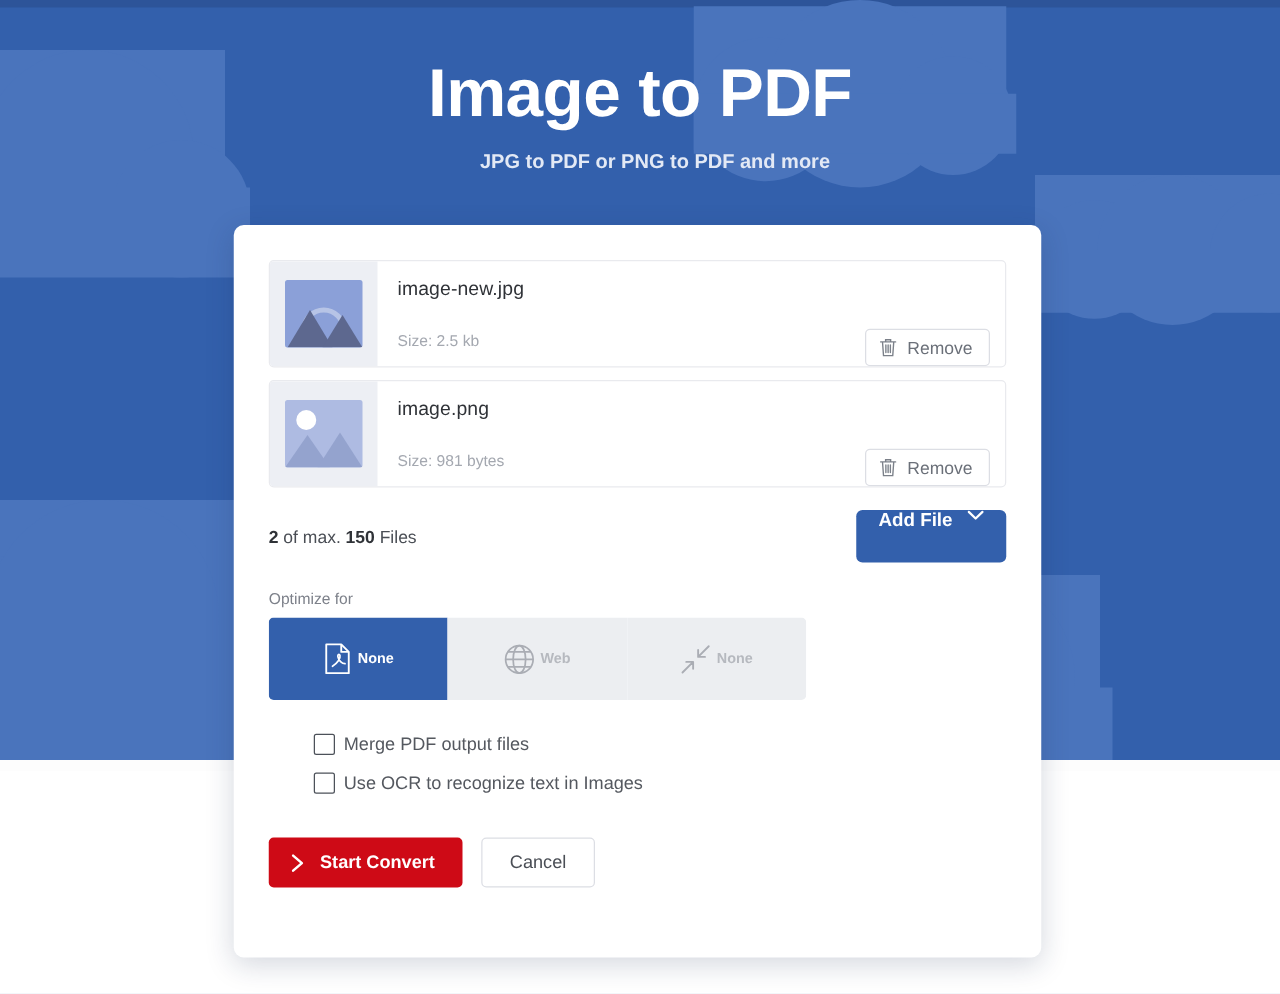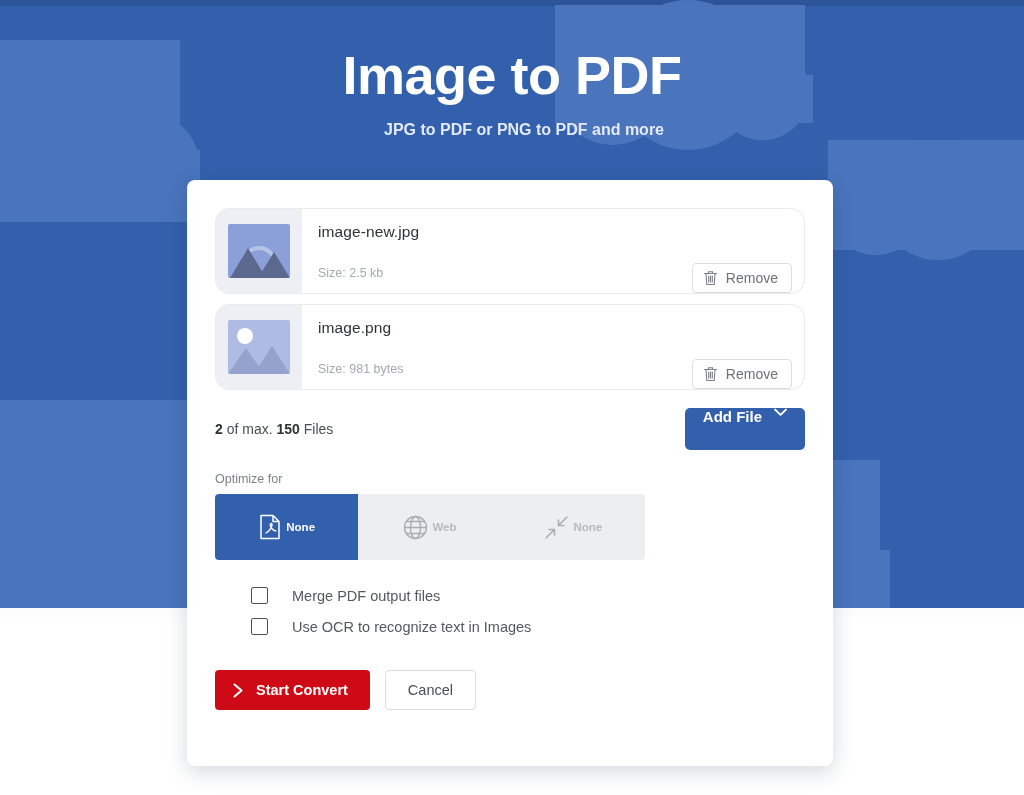--- a/index.html
+++ b/index.html
@@ -28,21 +28,21 @@
   .card {
     position:absolute; left:187px; top:180px; width:646px; height:586px;
     background:#ffffff; border-radius:8px;
     box-shadow: 0 6px 22px rgba(20,40,80,0.18);
     padding: 28px 28px 0 28px;
   }
 
   
   .file-row {
     display:flex; align-items:stretch;
-    border:1px solid #e9eaee; border-radius:14px;
+    border:1px solid #e9eaee; border-radius:4px;
     height:86px; margin-bottom:10px; background:#fff;
     position:relative; overflow:hidden;
   }
   .thumb-wrap {
     width:86px; flex:0 0 86px; background:#edeff4;
     display:flex; align-items:center; justify-content:center;
   }
   .thumb { width:62px; height:54px; border-radius:2px; position:relative; overflow:hidden; }
   .thumb.jpg { background:#8ba0d8; }
   .thumb.png { background:#aebbe2; }
@@ -89,21 +89,21 @@
     background:#eceef1; cursor:pointer;
   }
   .seg.active { background:#3360ac; }
   .seg-label { font-size:11.5px; font-weight:bold; color:#b6b9bf; }
   .seg.active .seg-label { color:#ffffff; }
   .opt-hint { margin-top:10px; font-size:12.5px; color:#8d9099; }
 
   
   .checks { margin-top:20px; }
   .check-item {
-    display:flex; align-items:center; gap:24px;
+    display:flex; align-items:center; gap:7px;
     height:31px; cursor:pointer;padding-left:36px;
   }
   .box {
     width:17px; height:17px; border:1.6px solid #4c5159;
     border-radius:2px; background:#fff; flex:0 0 17px;
   }
   .check-label { font-size:14.5px; color:#54585f; }
 
   
   .actions { display:flex; align-items:center; gap:15px; margin-top:28px; }

